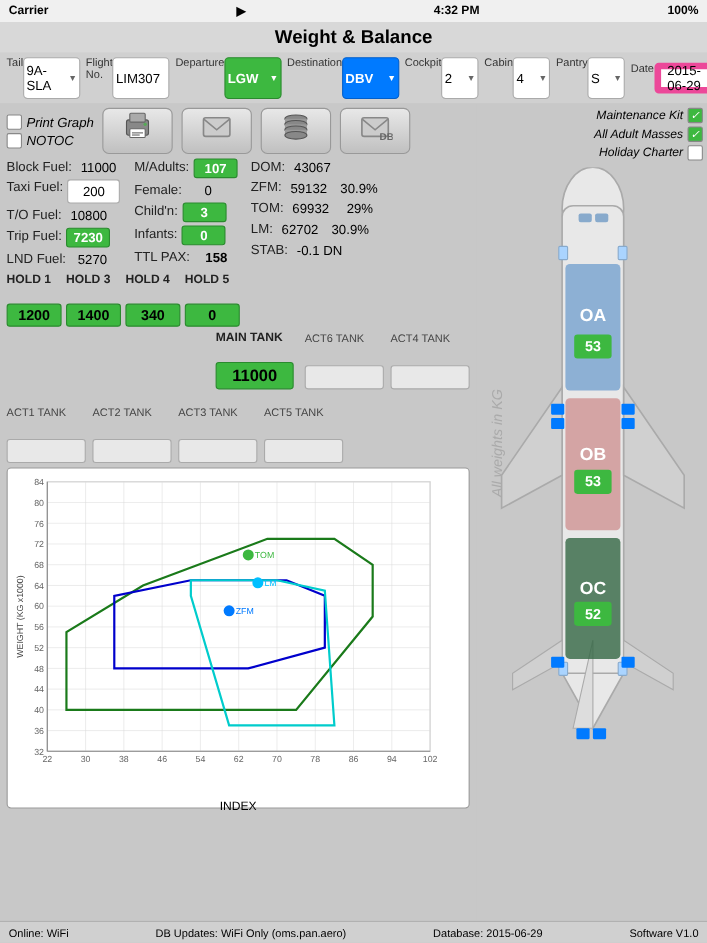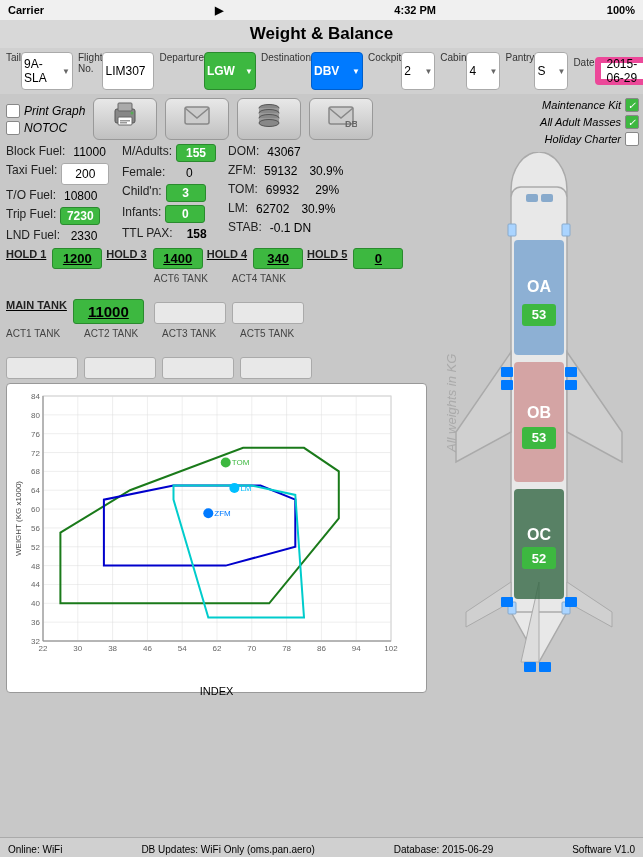--- a/index.html
+++ b/index.html
@@ -162,23 +162,22 @@
     .data-value.bold { font-weight: bold; }
 
     
     .holds-section {
       display: flex;
       gap: 4px;
       margin-bottom: 4px;
     }
     .hold-field {
       display: flex;
-      flex-direction: row;
-      gap: 6px;
-      text-decoration: underline;
+      flex-direction: column;
+      gap: 16px;
     }
     .hold-label { font-size: 11px; font-weight: bold; color: #222; }
     .hold-value {
       background: #3db840;
       color: #000000;
       font-weight: bold;
       border: 1px solid #2a8a2e;
       border-radius: 3px;
       padding: 2px 6px;
       font-size: 13px;
@@ -419,28 +418,28 @@
         <div class="data-row">
           <span class="data-label">T/O Fuel:</span>
           <span class="data-value plain">10800</span>
         </div>
         <div class="data-row">
           <span class="data-label">Trip Fuel:</span>
           <span class="data-value green">7230</span>
         </div>
         <div class="data-row">
           <span class="data-label">LND Fuel:</span>
-          <span class="data-value plain">2330</span>
+          <span class="data-value plain">5270</span>
         </div>
       </div>
 
       <div style="display:flex; flex-direction:column; gap:3px; min-width:100px;">
         <div class="data-row">
           <span class="data-label">M/Adults:</span>
-          <span class="data-value green">155</span>
+          <span class="data-value green">107</span>
         </div>
         <div class="data-row">
           <span class="data-label">Female:</span>
           <span class="data-value plain">0</span>
         </div>
         <div class="data-row">
           <span class="data-label">Child'n:</span>
           <span class="data-value green">3</span>
         </div>
         <div class="data-row">
@@ -493,21 +492,21 @@
         <span class="hold-label">HOLD 4</span>
         <span class="hold-value">340</span>
       </div>
       <div class="hold-field">
         <span class="hold-label">HOLD 5</span>
         <span class="hold-value">0</span>
       </div>
     </div>
 
     <div class="tanks-section">
-      <div style="display:flex; gap:10px; align-items:flex-end; margin-bottom:4px;">
+      <div style="display:flex; gap:10px; align-items:flex-end; margin-bottom:16px;justify-content:flex-end;">
         <div class="hold-field">
           <span class="hold-label">MAIN TANK</span>
           <span class="hold-value" style="font-size:15px; padding:3px 14px;">11000</span>
         </div>
         <div style="display:flex; gap:6px;">
           <div class="act-tank">
             <span class="act-tank-label">ACT6 TANK</span>
             <div class="act-tank-value"></div>
           </div>
           <div class="act-tank">

